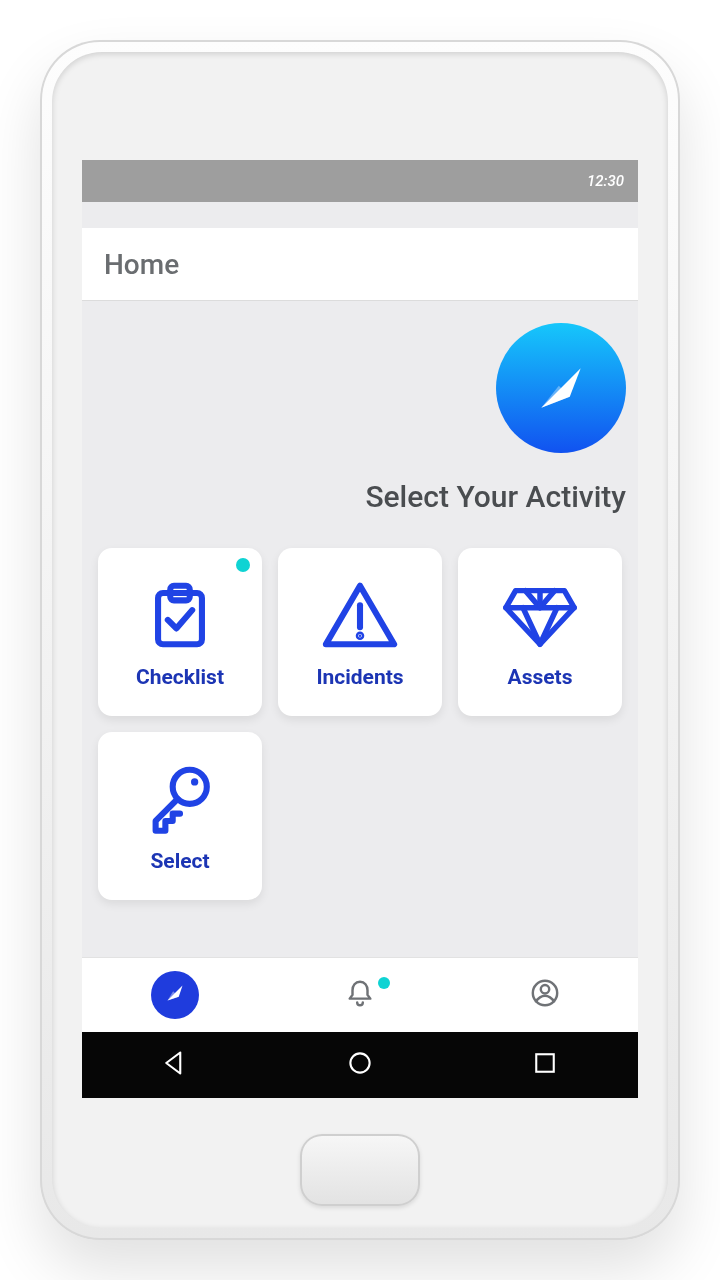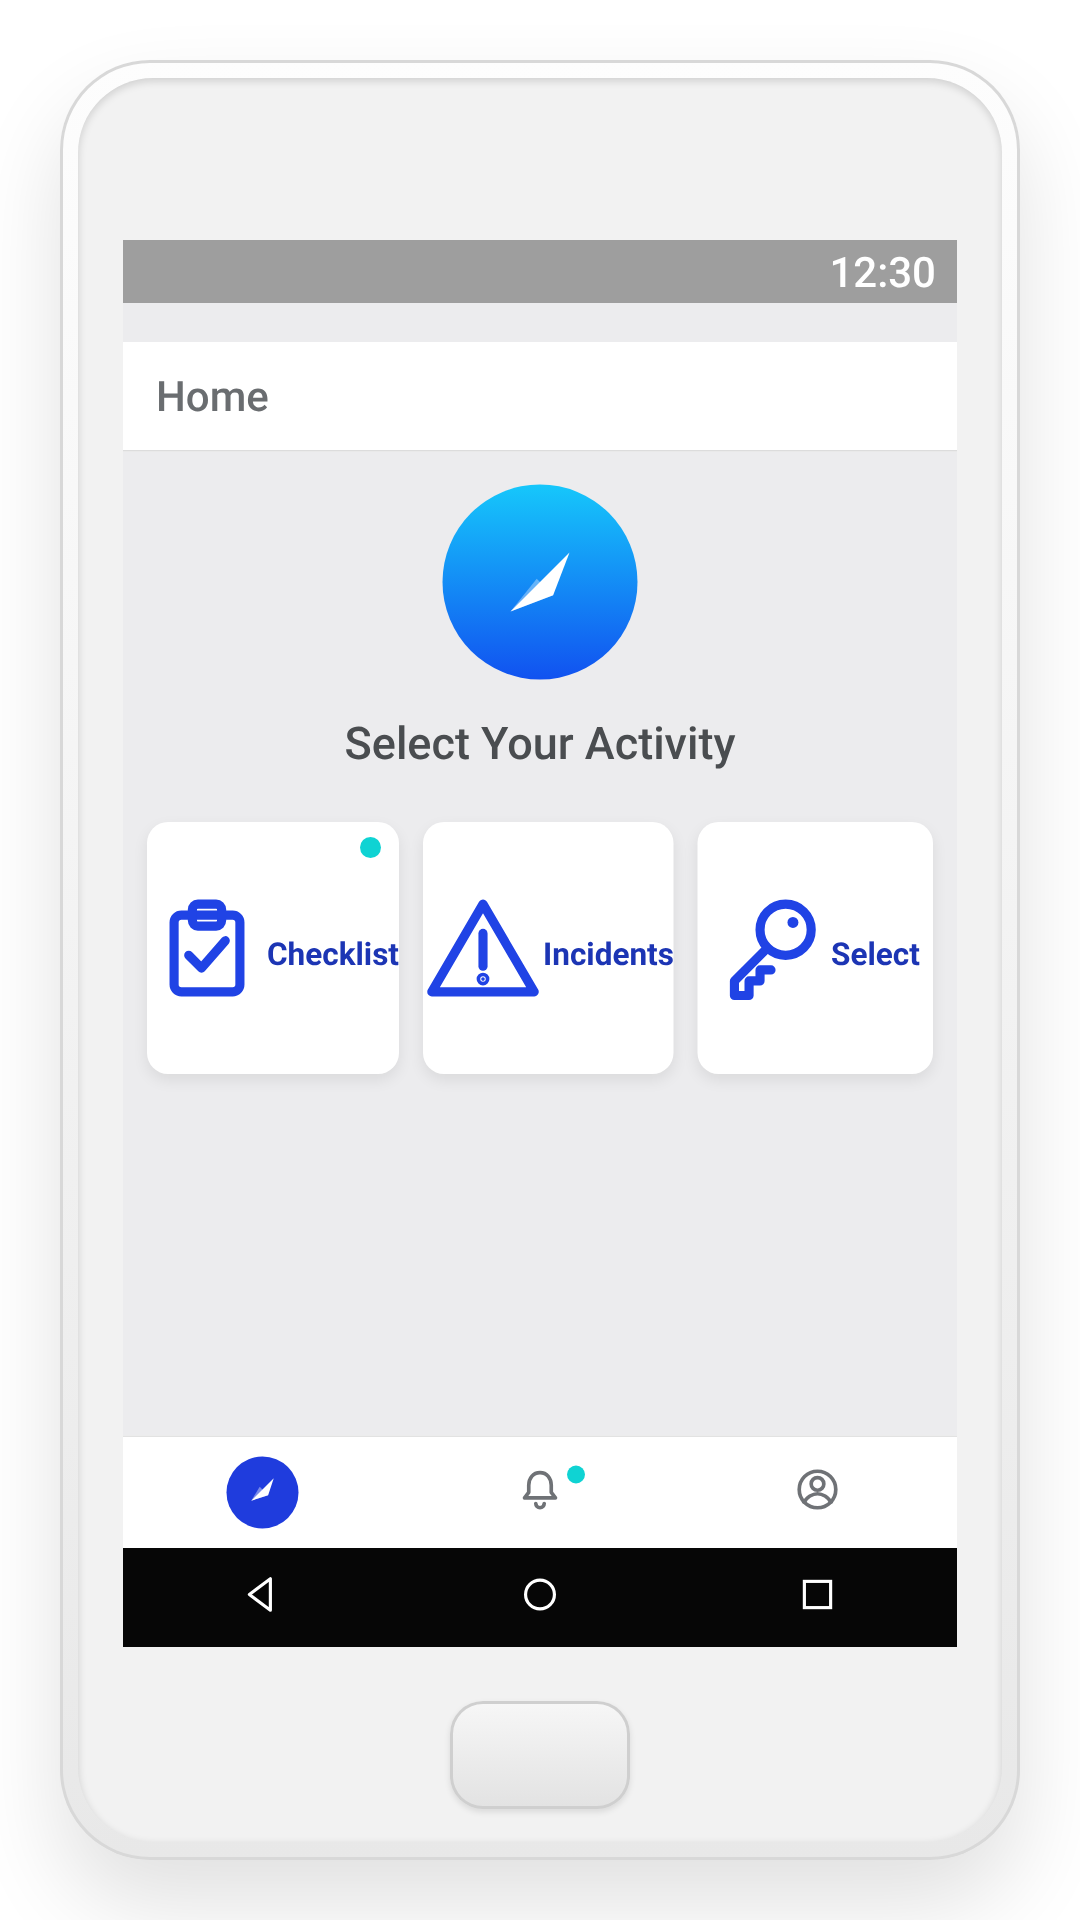--- a/index.html
+++ b/index.html
@@ -71,41 +71,41 @@
     display:flex;flex-direction:column;
     overflow:hidden;
   }
 
   
   .statusbar{
     height:42px;flex:0 0 42px;
     background:var(--statusbar);
     display:flex;align-items:center;justify-content:flex-end;
     padding:0 14px;gap:8px;
-    color:#fff;font-size:28px;font-weight:500;
+    color:#fff;font-size:15px;font-weight:500;font-style:italic;
   }
   .statusbar .spacer{flex:1}
   .statusbar svg{display:block}
 
   
   .appbar{
     height:72px;flex:0 0 72px;
     background:#fff;
     display:flex;align-items:center;
     padding:0 22px;
     border-bottom:1px solid #dcdcdc;
     margin-top:26px;
   }
   .appbar-title{
     font-size:28px;color:var(--appbar-fg);font-weight:500;
   }
 
   
   .main{
-    flex:1;display:flex;flex-direction:column;align-items:center;
+    flex:1;display:flex;flex-direction:column;align-items:flex-end;
     padding:22px 12px 14px;
     overflow:hidden;
   }
   .hero-icon{
     width:130px;height:130px;border-radius:50%;
     background:linear-gradient(180deg,#16c7fb 0%,#1152f0 100%);
     display:flex;align-items:center;justify-content:center;
   }
   .hero-icon svg{width:70px;height:70px}
   .hero-title{
@@ -121,21 +121,21 @@
     gap:16px;
     padding:0 4px;
     box-sizing:border-box;
   }
   .card{
     position:relative;
     background:var(--card-bg);
     border-radius:14px;
     box-shadow:var(--shadow);
     height:168px;
-    display:flex;align-items:center;justify-content:center;
+    display:flex;flex-direction:column;align-items:center;justify-content:center;
     cursor:pointer;
   }
   .card .icon-wrap{
     width:80px;height:80px;display:flex;align-items:center;justify-content:center;
   }
   .card .icon-wrap svg{width:78px;height:78px}
   .card-label{
     margin-top:10px;
     font-size:21px;font-weight:700;color:var(--blue-text);
   }
@@ -238,20 +238,33 @@
               <span class="icon-wrap">
                 <svg viewBox="0 0 64 64" fill="none" stroke="#2043e5" stroke-width="5" stroke-linejoin="round" stroke-linecap="round">
                   <polygon points="32,8 60,56 4,56"></polygon>
                   <line x1="32" y1="24" x2="32" y2="42"></line>
                   <circle cx="32" cy="49" r="1" fill="#2043e5"></circle>
                 </svg>
               </span>
               <span class="card-label">Incidents</span>
             </div>
 
+            <div class="card">
+
+              <span class="icon-wrap">
+                <svg viewBox="0 0 64 64" fill="none" stroke="#2043e5" stroke-width="4.5" stroke-linejoin="round" stroke-linecap="round">
+                  <polygon points="12,12 52,12 60,26 32,56 4,26"></polygon>
+                  <polyline points="4,26 60,26"></polyline>
+                  <polyline points="20,12 32,26 44,12"></polyline>
+                  <polyline points="18,26 32,56 46,26"></polyline>
+                  <line x1="32" y1="26" x2="32" y2="12"></line>
+                </svg>
+              </span>
+              <span class="card-label">Assets</span>
+            </div>
 
 
             <div class="card">
 
               <span class="icon-wrap">
                 <svg viewBox="0 0 64 64" fill="none" stroke="#2043e5" stroke-width="5" stroke-linejoin="round" stroke-linecap="round">
                   <circle cx="40" cy="22" r="14"></circle>
                   <circle cx="44" cy="18" r="3" fill="#2043e5" stroke="none"></circle>
                   <path d="M30 32 L12 50 L12 58 L20 58 L20 50 L26 50 L26 44 L32 44"></path>
                 </svg>

